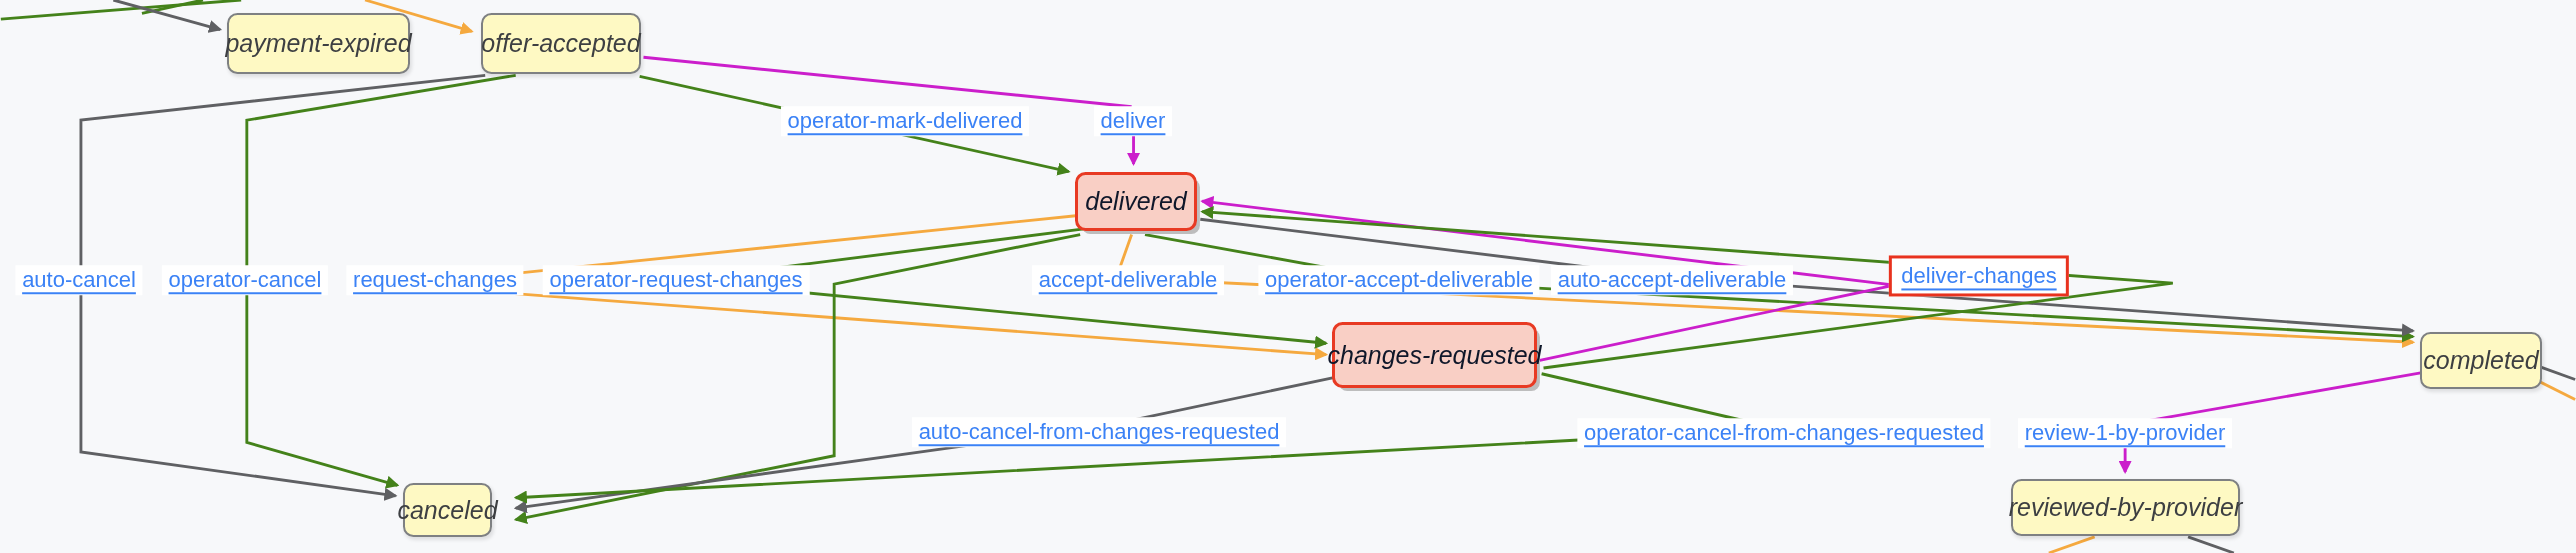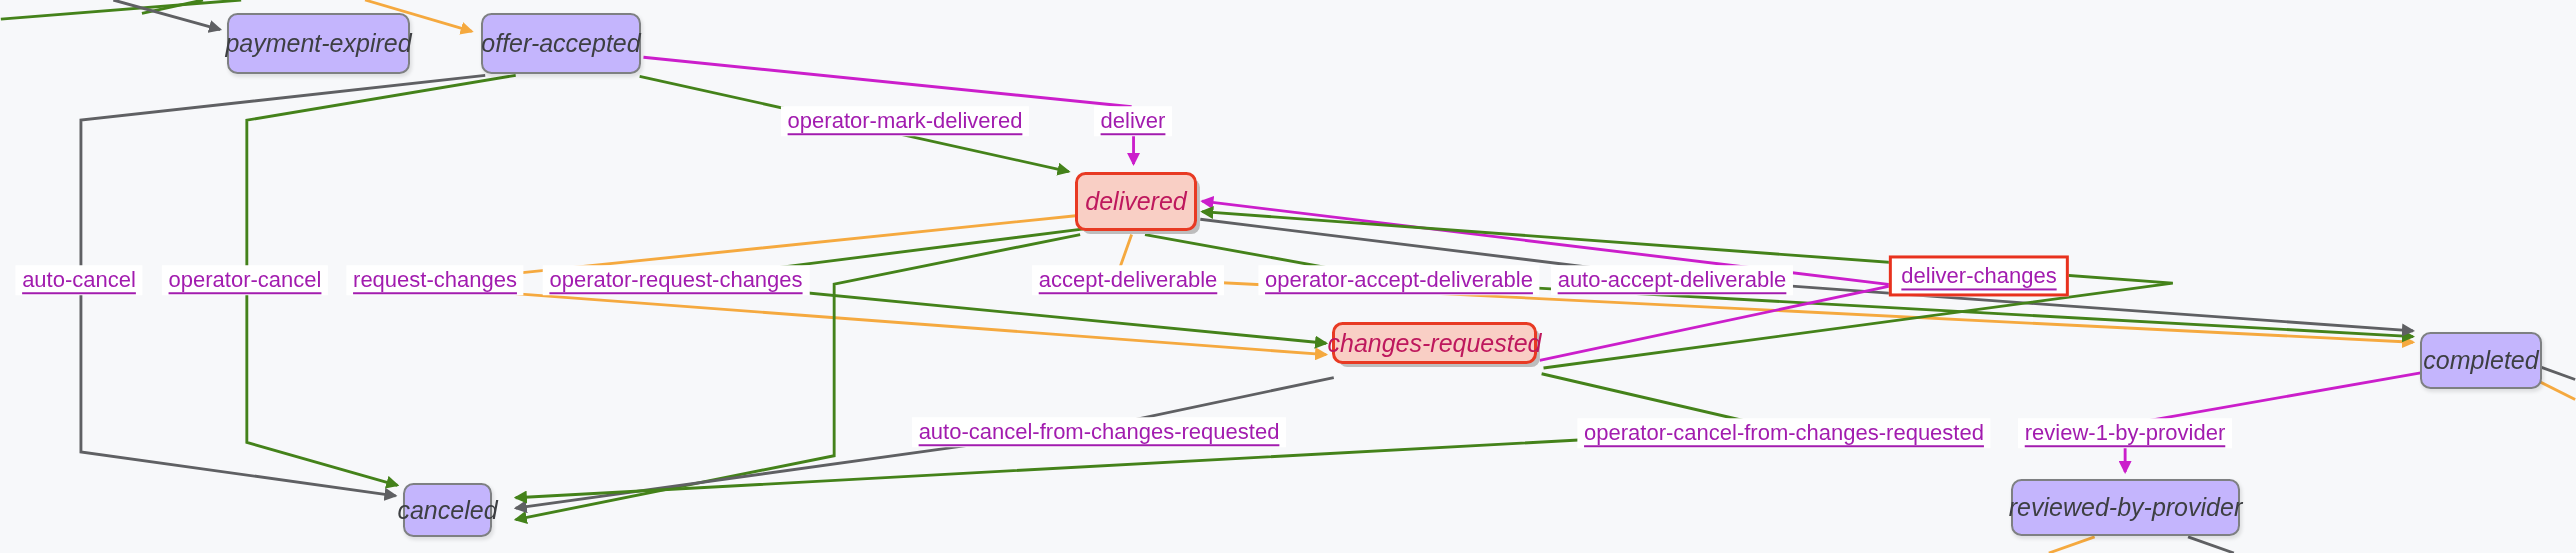--- a/index.html
+++ b/index.html
@@ -3,31 +3,31 @@
 <meta charset="utf-8">
 <style>
   html,body{margin:0;padding:0;background:#e9eaec;}
   .canvas{
     position:relative;width:2576px;height:553px;background:#f7f8fa;
     overflow:hidden;font-family:"Liberation Sans",sans-serif;
   }
   svg.edges{position:absolute;left:0;top:0;}
   .node{
     position:absolute;display:flex;align-items:center;justify-content:center;
-    background:#c4b5fd;border:2.9px solid #7e8082;border-radius:10.5px;
+    background:#fef9c3;border:2.9px solid #7e8082;border-radius:10.5px;
     color:#3d3f42;font-style:italic;font-size:25px;white-space:nowrap;
     box-shadow:1.9px 2.9px 3.8px rgba(0,0,0,.10);box-sizing:border-box;z-index:3;
   }
   .node.hl{
-    background:#f9cfc5;border:3.8px solid #e83a23;color:#be185d;
+    background:#f9cfc5;border:3.8px solid #e83a23;color:#0f172a;
     box-shadow:4.8px 4.8px 0 -1.9px #bdbdbd;
   }
   .elabel{
     position:absolute;transform:translate(-50%,-50%);background:#ffffff;
-    color:#a21caf;font-size:22px;line-height:1.25;padding:1px 6.7px;
+    color:#3b82f6;font-size:22px;line-height:1.25;padding:1px 6.7px;
     white-space:nowrap;text-decoration:underline;text-decoration-thickness:1.9px;
     text-underline-offset:4.8px;z-index:2;
   }
   .elabel.nounderline{text-decoration:none;}
   .elabel.boxed{border:3.8px solid #e8321e;padding:3.8px 9.5px;}
 </style>
 </head>
 <body>
 
 <div class="canvas">
@@ -92,21 +92,21 @@
 
   <div class="node" style="left:227px;top:13.4px;width:183px;height:61px;">
       <span>payment-expired</span>
     </div>
   <div class="node" style="left:481px;top:13.4px;width:160px;height:61px;">
       <span>offer-accepted</span>
     </div>
   <div class="node hl" style="left:1075px;top:172px;width:122px;height:59px;">
       <span>delivered</span>
     </div>
-  <div class="node hl" style="left:1332px;top:322px;width:205px;height:42px;">
+  <div class="node hl" style="left:1332px;top:322px;width:205px;height:66px;">
       <span>changes-requested</span>
     </div>
   <div class="node" style="left:2420px;top:332px;width:122px;height:57px;">
       <span>completed</span>
     </div>
   <div class="node" style="left:2011px;top:479px;width:229px;height:57px;">
       <span>reviewed-by-provider</span>
     </div>
   <div class="node" style="left:403px;top:483px;width:89px;height:54px;">
       <span>canceled</span>

